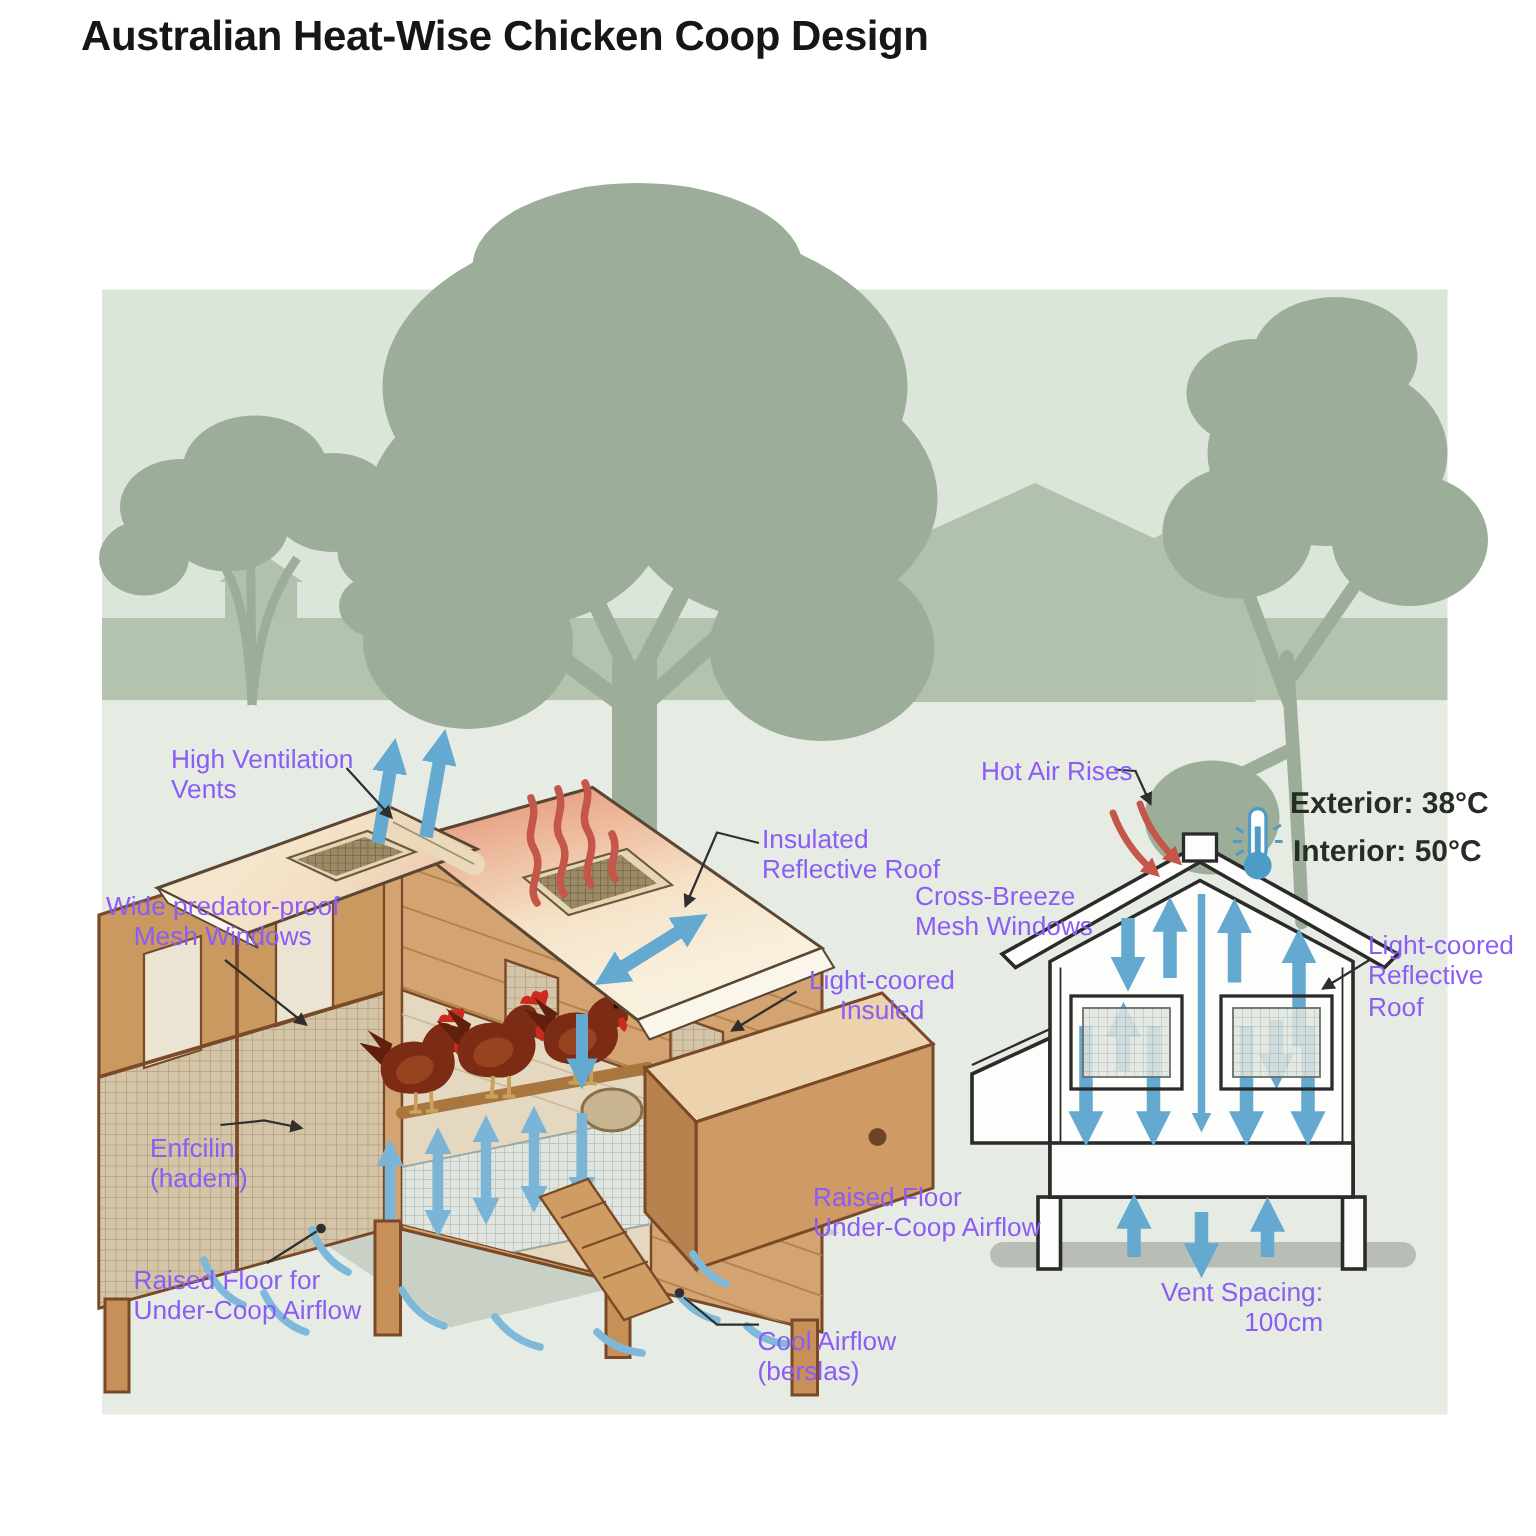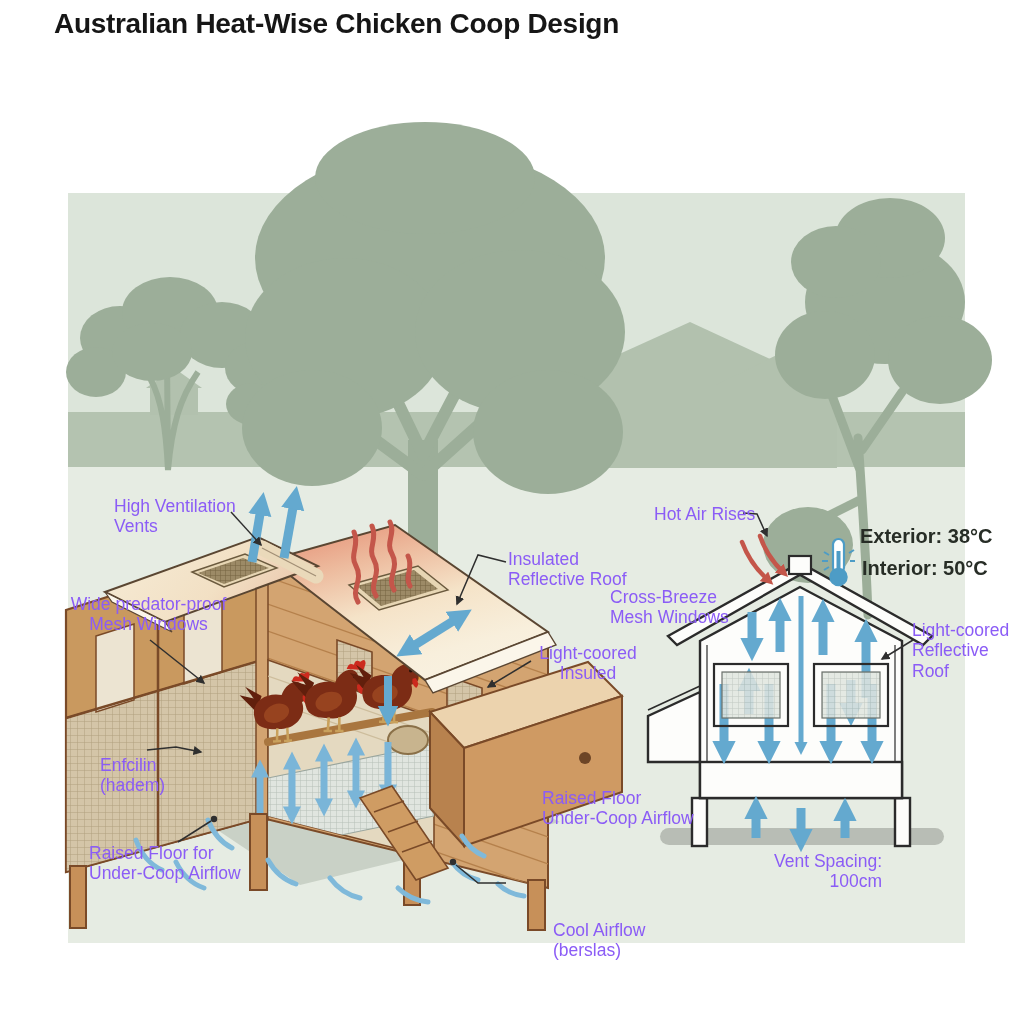--- a/index.html
+++ b/index.html
@@ -316,21 +316,21 @@
 <div class="lbl" style="left:508px;top:549px;">Insulated
 Reflective Roof</div>
 <div class="lbl" style="left:610px;top:566px;margin-top:21px;">Cross-Breeze
 Mesh Windows</div>
 <div class="lbl ctr" style="left:528px;top:643px;width:120px;">Light-coored
 Insuled</div>
 <div class="lbl" style="left:100px;top:755px;">Enfcilin
 (hadem)</div>
 <div class="lbl" style="left:72px;top:843px;padding-left:17px;">Raised Floor for
 Under-Coop Airflow</div>
-<div class="lbl" style="left:505px;top:920px;margin-left:48px;">Cool Airflow
+<div class="lbl" style="left:505px;top:884px;">Cool Airflow
 (berslas)</div>
 <div class="lbl" style="left:654px;top:504px;text-align:right;">Hot Air Rises</div>
 <div class="lbl" style="left:912px;top:620px;width:112px;">Light-coored
 Reflective Roof</div>
 <div class="lbl" style="left:542px;top:788px;">Raised Floor
 Under-Coop Airflow</div>
 <div class="lbl ctr" style="left:722px;top:851px;width:160px;text-align:right;">Vent Spacing:
 100cm</div>
 
 <div class="temp" style="left:860px;top:525px;">Exterior: 38°C</div>

